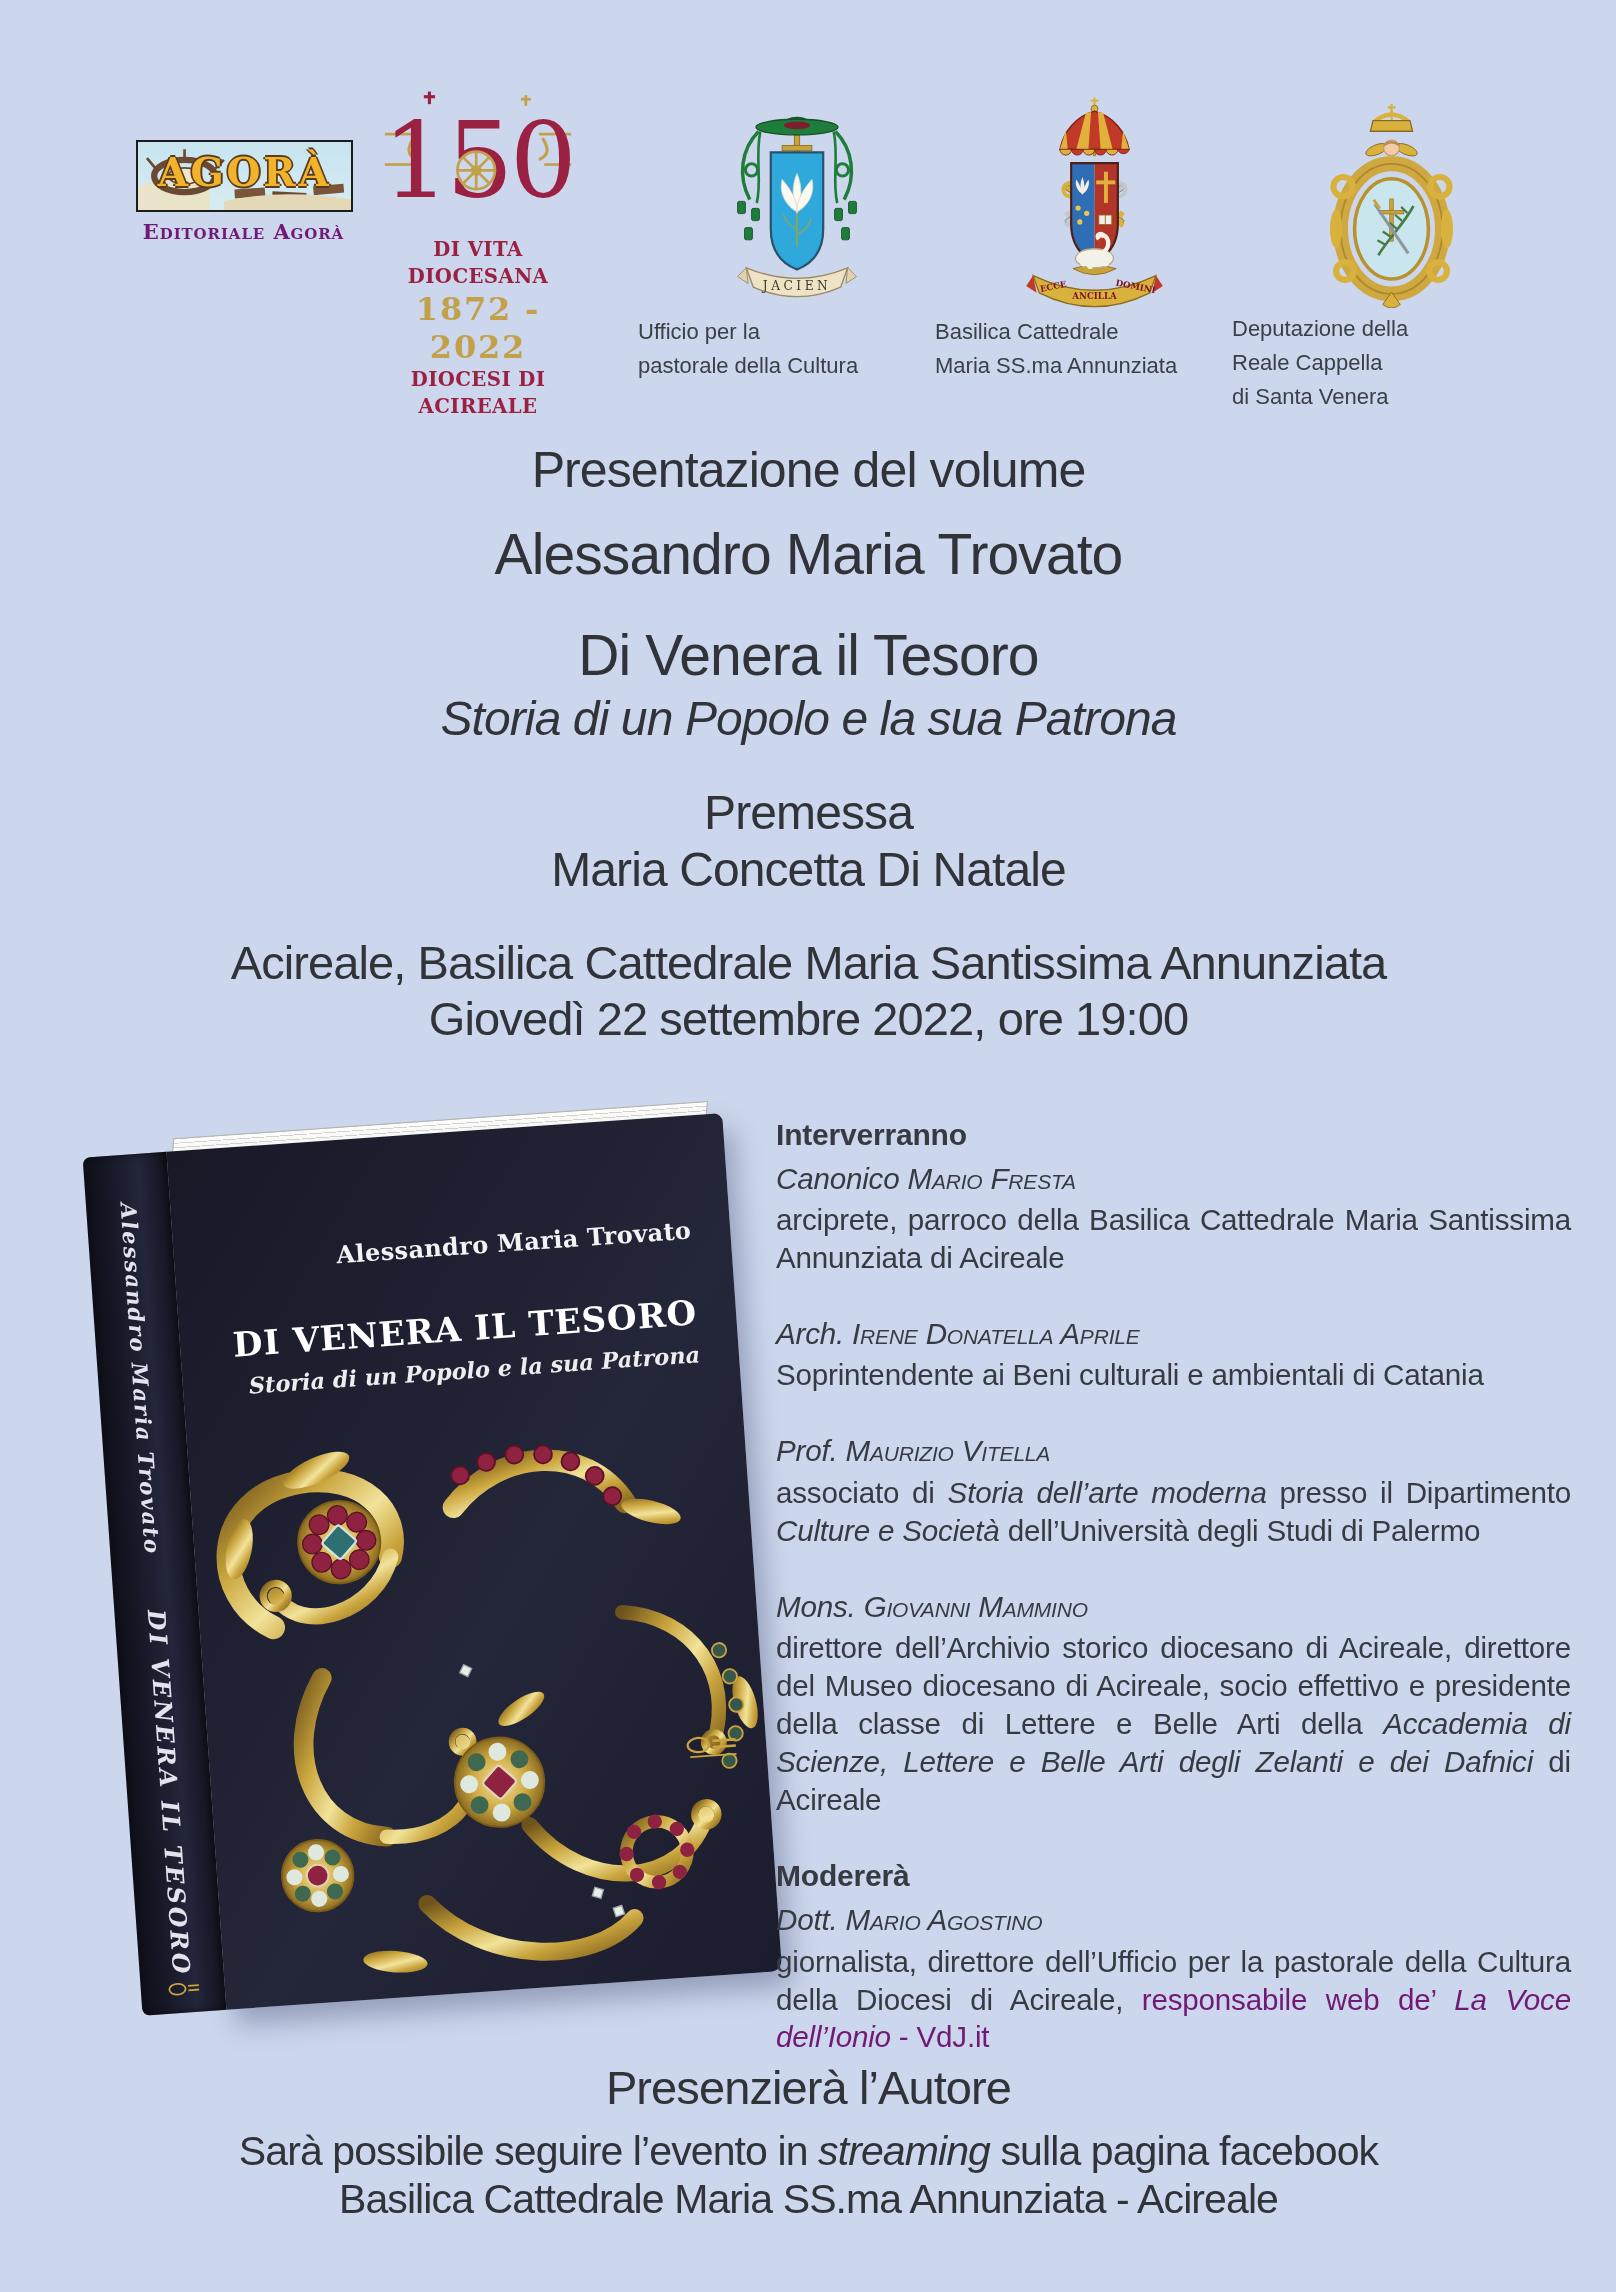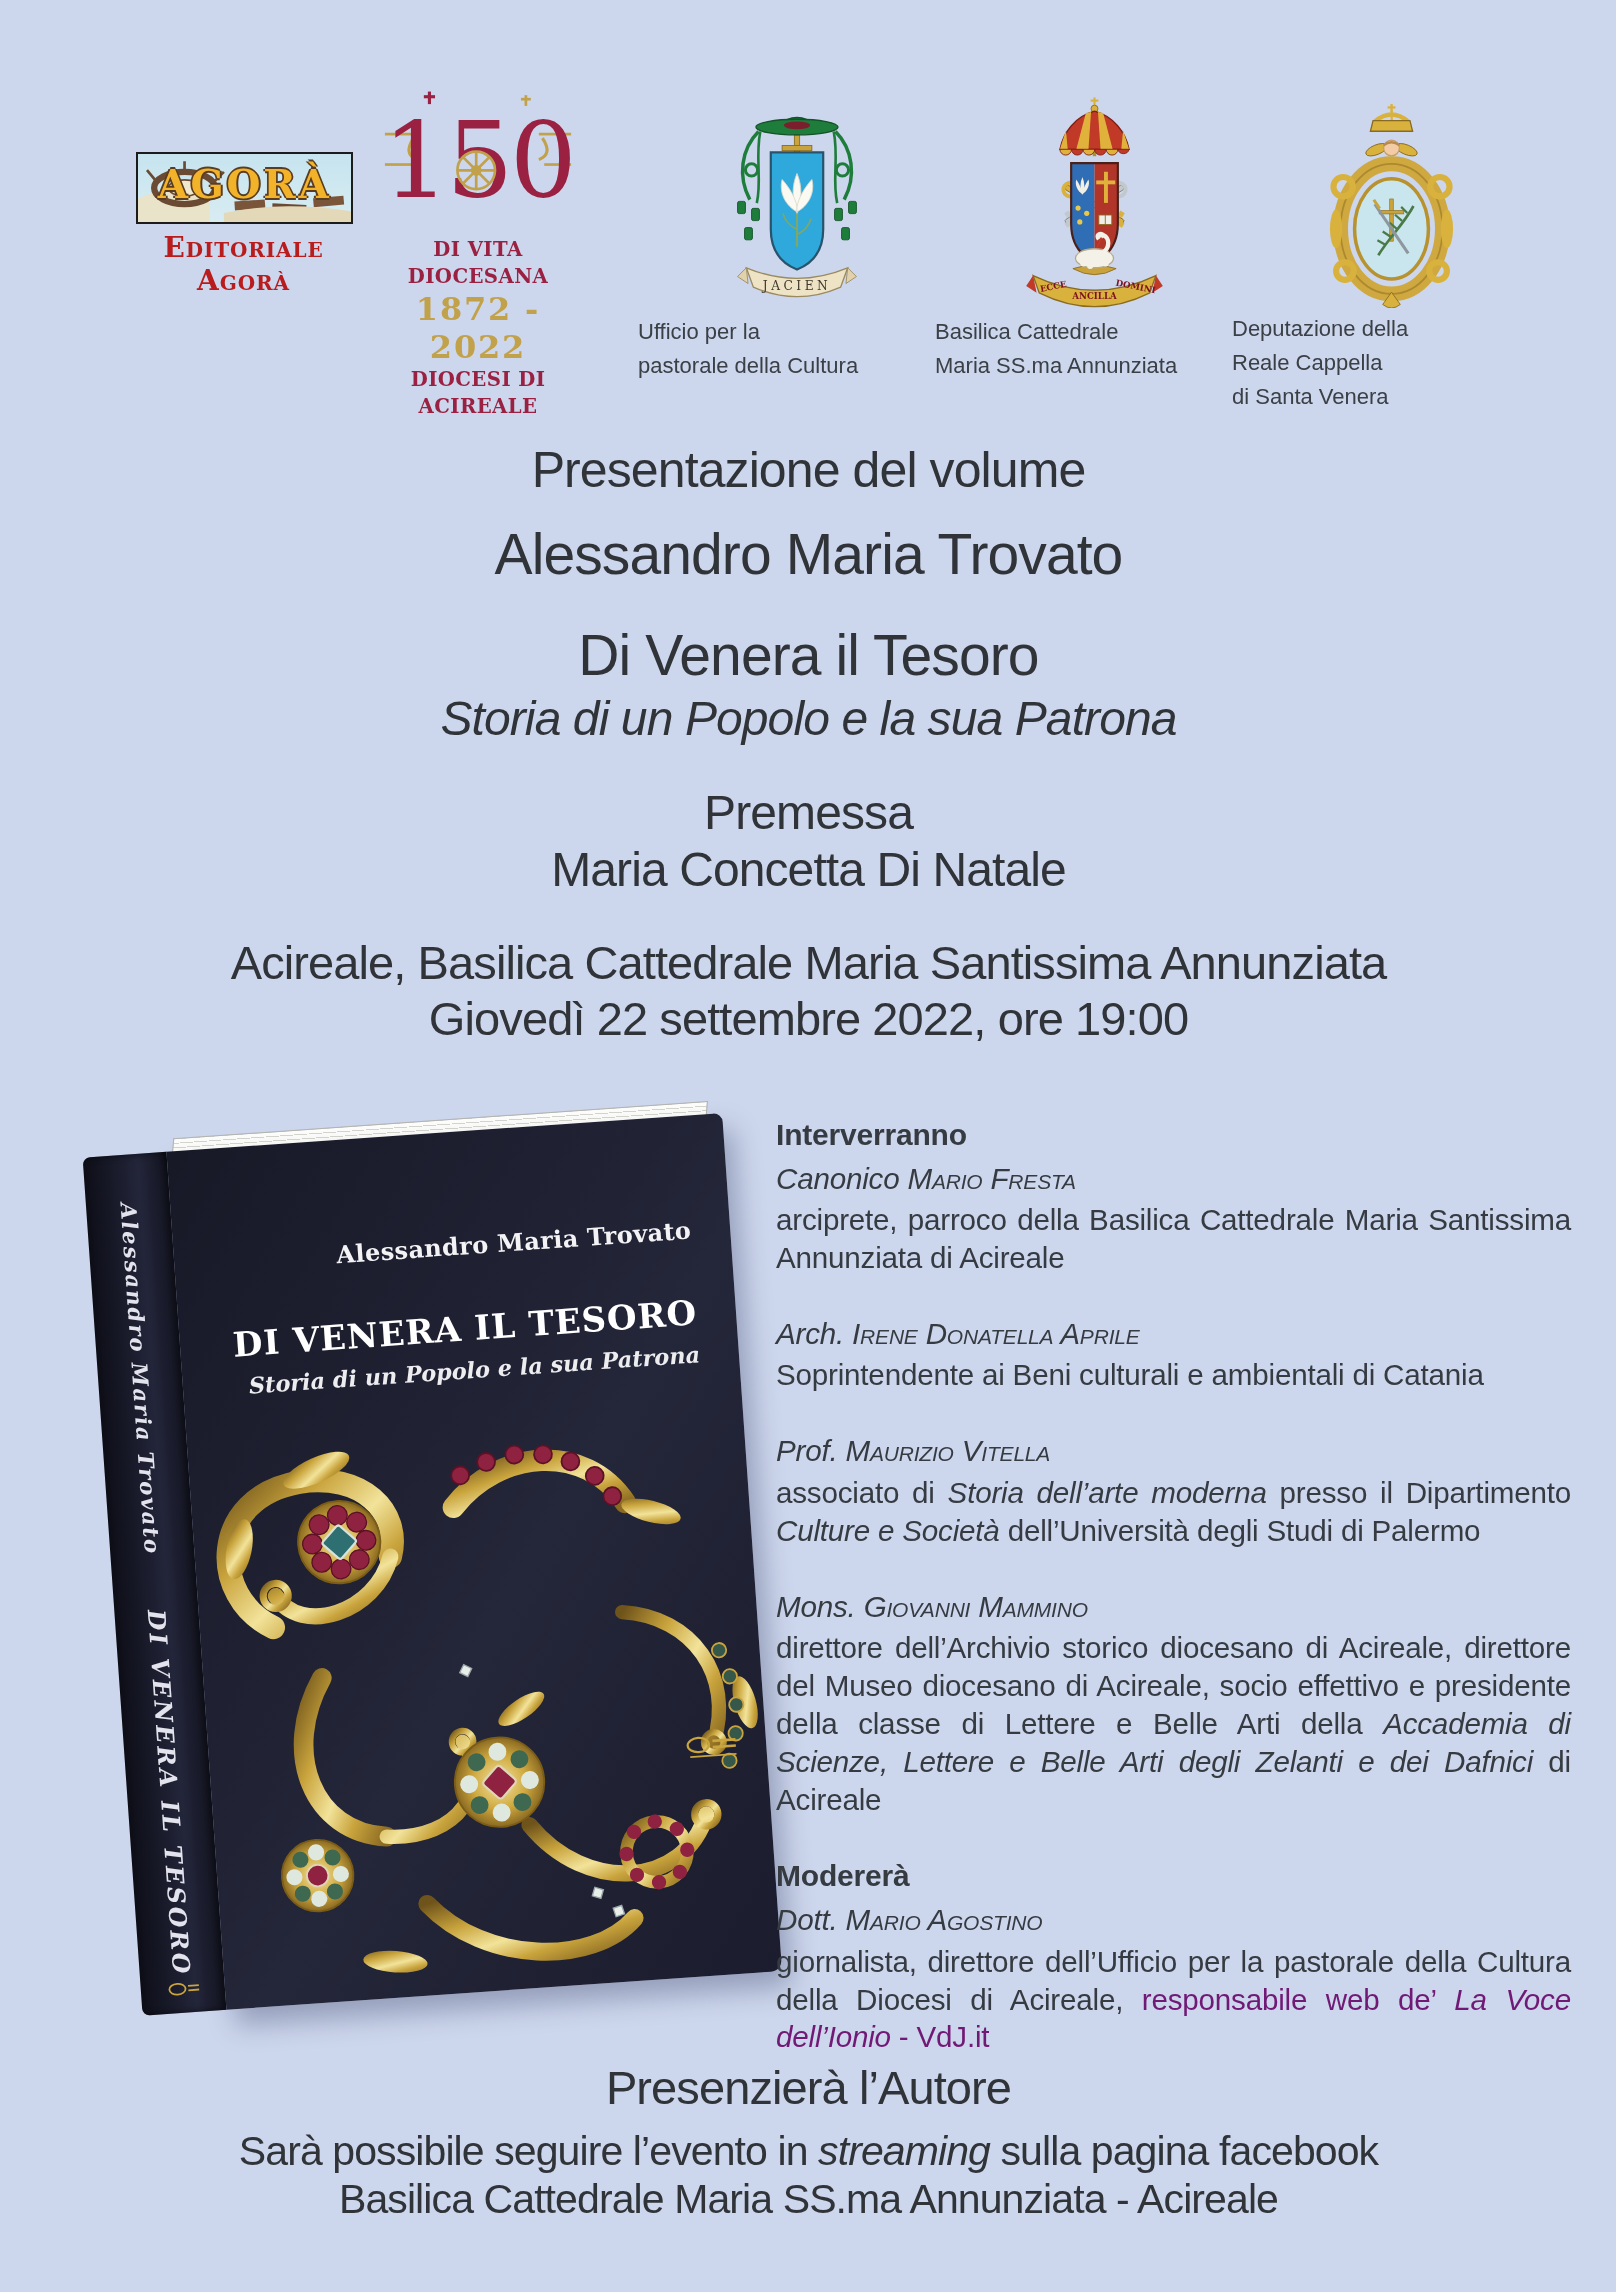--- a/index.html
+++ b/index.html
@@ -1,28 +1,28 @@
 <!DOCTYPE html>
 <html style="font-size:14.3px"><head>
 <meta charset="utf-8">
 <style>
   html,body{margin:0;padding:0;background:#9aa4bb;}
   .page{position:relative;width:1617px;height:2293px;background:#ccd6ec;overflow:hidden;
         font-family:"Liberation Sans",sans-serif;color:#303338;}
   .abs{position:absolute;}
 
   
-  .agora-block{left:136px;top:152px;width:215px;text-align:center;}
+  .agora-block{left:136px;top:140px;width:215px;text-align:center;}
   .agora-box{position:relative;width:213px;height:68px;border:2.7px solid #1c1c1c;background:linear-gradient(#c6e4ef,#d8ecf2);overflow:hidden;}
   .agora-box svg{position:absolute;left:0;top:0;}
   .agora-word{position:absolute;left:0;top:7.2px;width:100%;text-align:center;
       font-family:"DejaVu Serif",serif;font-weight:bold;font-size:39px;letter-spacing:2.7px;color:#f2b32a;
       text-shadow:1.8px 0 0 #5a3c20,-1.8px 0 0 #5a3c20,0 1.8px 0 #5a3c20,0 -1.8px 0 #5a3c20;}
   .agora-caption{margin-top:7.2px;font-family:"DejaVu Serif",serif;font-weight:bold;font-variant:small-caps;
-      font-size:28px;letter-spacing:0.9px;color:#b91c1c;}
+      font-size:21px;letter-spacing:0.9px;color:#701a75;}
 
   .anniv-block{left:383px;top:88px;width:190px;text-align:center;}
   .anniv-caption1,.anniv-caption3{font-family:"DejaVu Serif",serif;font-weight:bold;font-size:19.7px;color:#9b2142;letter-spacing:0.4px;line-height:27px;}
   .anniv-years{font-family:"DejaVu Serif",serif;font-weight:bold;font-size:32px;color:#c2a14b;letter-spacing:1.8px;line-height:38px;}
   .arms-caption{font-size:22px;line-height:34px;color:#3a4046;}
   .cap-curia{left:638px;top:315px;width:319px;}
   .cap-basilica{left:935px;top:315px;width:319px;}
   .cap-dep{left:1232px;top:312px;width:319px;}
 
   

